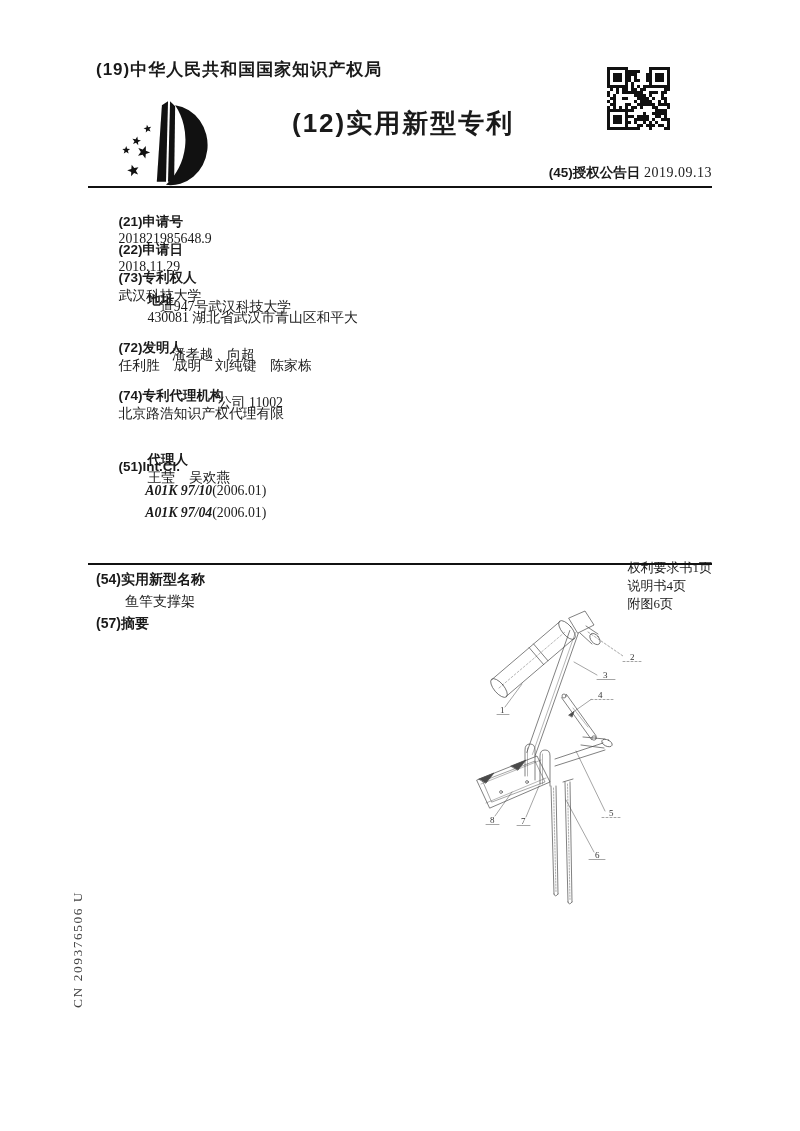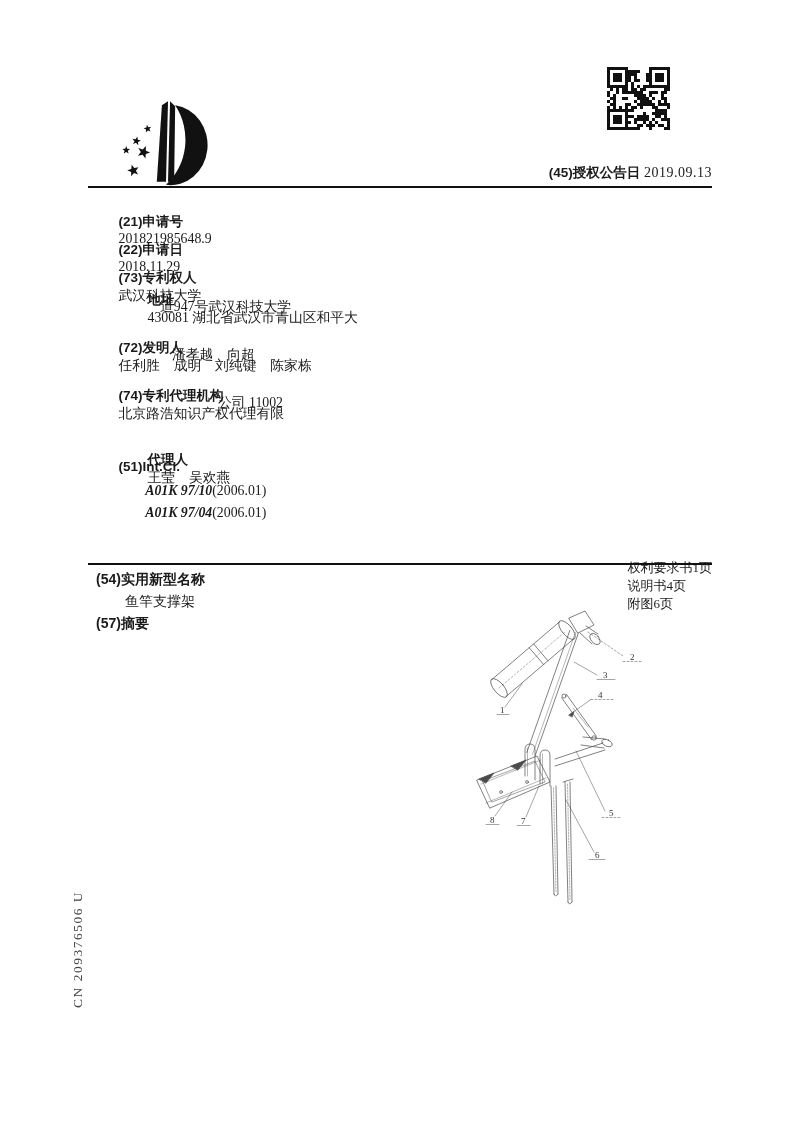--- a/index.html
+++ b/index.html
@@ -28,36 +28,38 @@
   .sidecode{left:70px;top:1008px;transform:rotate(-90deg);transform-origin:0 0;width:140px;
             font-family:"Liberation Serif",serif;font-size:13.5px;letter-spacing:1.5px;color:#444;white-space:nowrap;}
   svg{display:block;}
   .figlabel{font-family:"Liberation Serif",serif;font-size:9px;fill:#333;}
 </style>
 </head>
 <body>
 
 <div class="page">
 
+  <div class="abs office">(19)中华人民共和国国家知识产权局</div>
 
   <svg class="abs" style="left:116px;top:96px;" width="102" height="92" viewBox="0 0 100 90">
     <g fill="#111" stroke="none">
       <polygon points="45,9 51,5 49,84 40,84"></polygon>
       <polygon points="53,5 58,10 57,84 51,84"></polygon>
       <path d="M58,9 A36,39 0 1 1 49,87 A54,58 0 0 0 58,9 Z"></path>
       <g id="stars">
           <polygon points="30.3,28.1 31.7,30.5 34.5,30.1 32.7,32.2 33.9,34.8 31.3,33.7 29.2,35.6 29.5,32.8 27.0,31.4 29.8,30.8"></polygon>
           <polygon points="20.9,39.6 21.4,42.7 24.5,43.5 21.6,44.9 21.8,48.1 19.6,45.8 16.7,47.0 18.1,44.2 16.1,41.8 19.2,42.3"></polygon>
           <polygon points="10.0,49.0 11.0,51.6 13.8,51.8 11.6,53.5 12.4,56.2 10.0,54.7 7.6,56.2 8.4,53.5 6.2,51.8 9.0,51.6"></polygon>
           <polygon points="29.2,48.9 29.3,53.5 33.5,55.2 29.2,56.7 28.8,61.2 26.1,57.6 21.6,58.6 24.3,54.9 21.9,51.0 26.2,52.4"></polygon>
           <polygon points="15.4,67.2 17.9,70.6 22.0,69.7 19.5,73.1 21.7,76.8 17.7,75.4 14.8,78.6 14.9,74.4 11.0,72.7 15.0,71.4"></polygon>
         </g>
     </g>
   </svg>
 
+  <div class="abs doctitle">(12)实用新型专利</div>
 
   <svg class="abs" style="left:607px;top:67px;" width="63" height="63" viewBox="0 0 21 21" shape-rendering="crispEdges">
     <rect width="21" height="21" fill="#fff"></rect>
     <g id="qr-cells" fill="#111">
         <rect x="0" y="0" width="1" height="1"></rect>
         <rect x="1" y="0" width="1" height="1"></rect>
         <rect x="2" y="0" width="1" height="1"></rect>
         <rect x="3" y="0" width="1" height="1"></rect>
         <rect x="4" y="0" width="1" height="1"></rect>
         <rect x="5" y="0" width="1" height="1"></rect>

